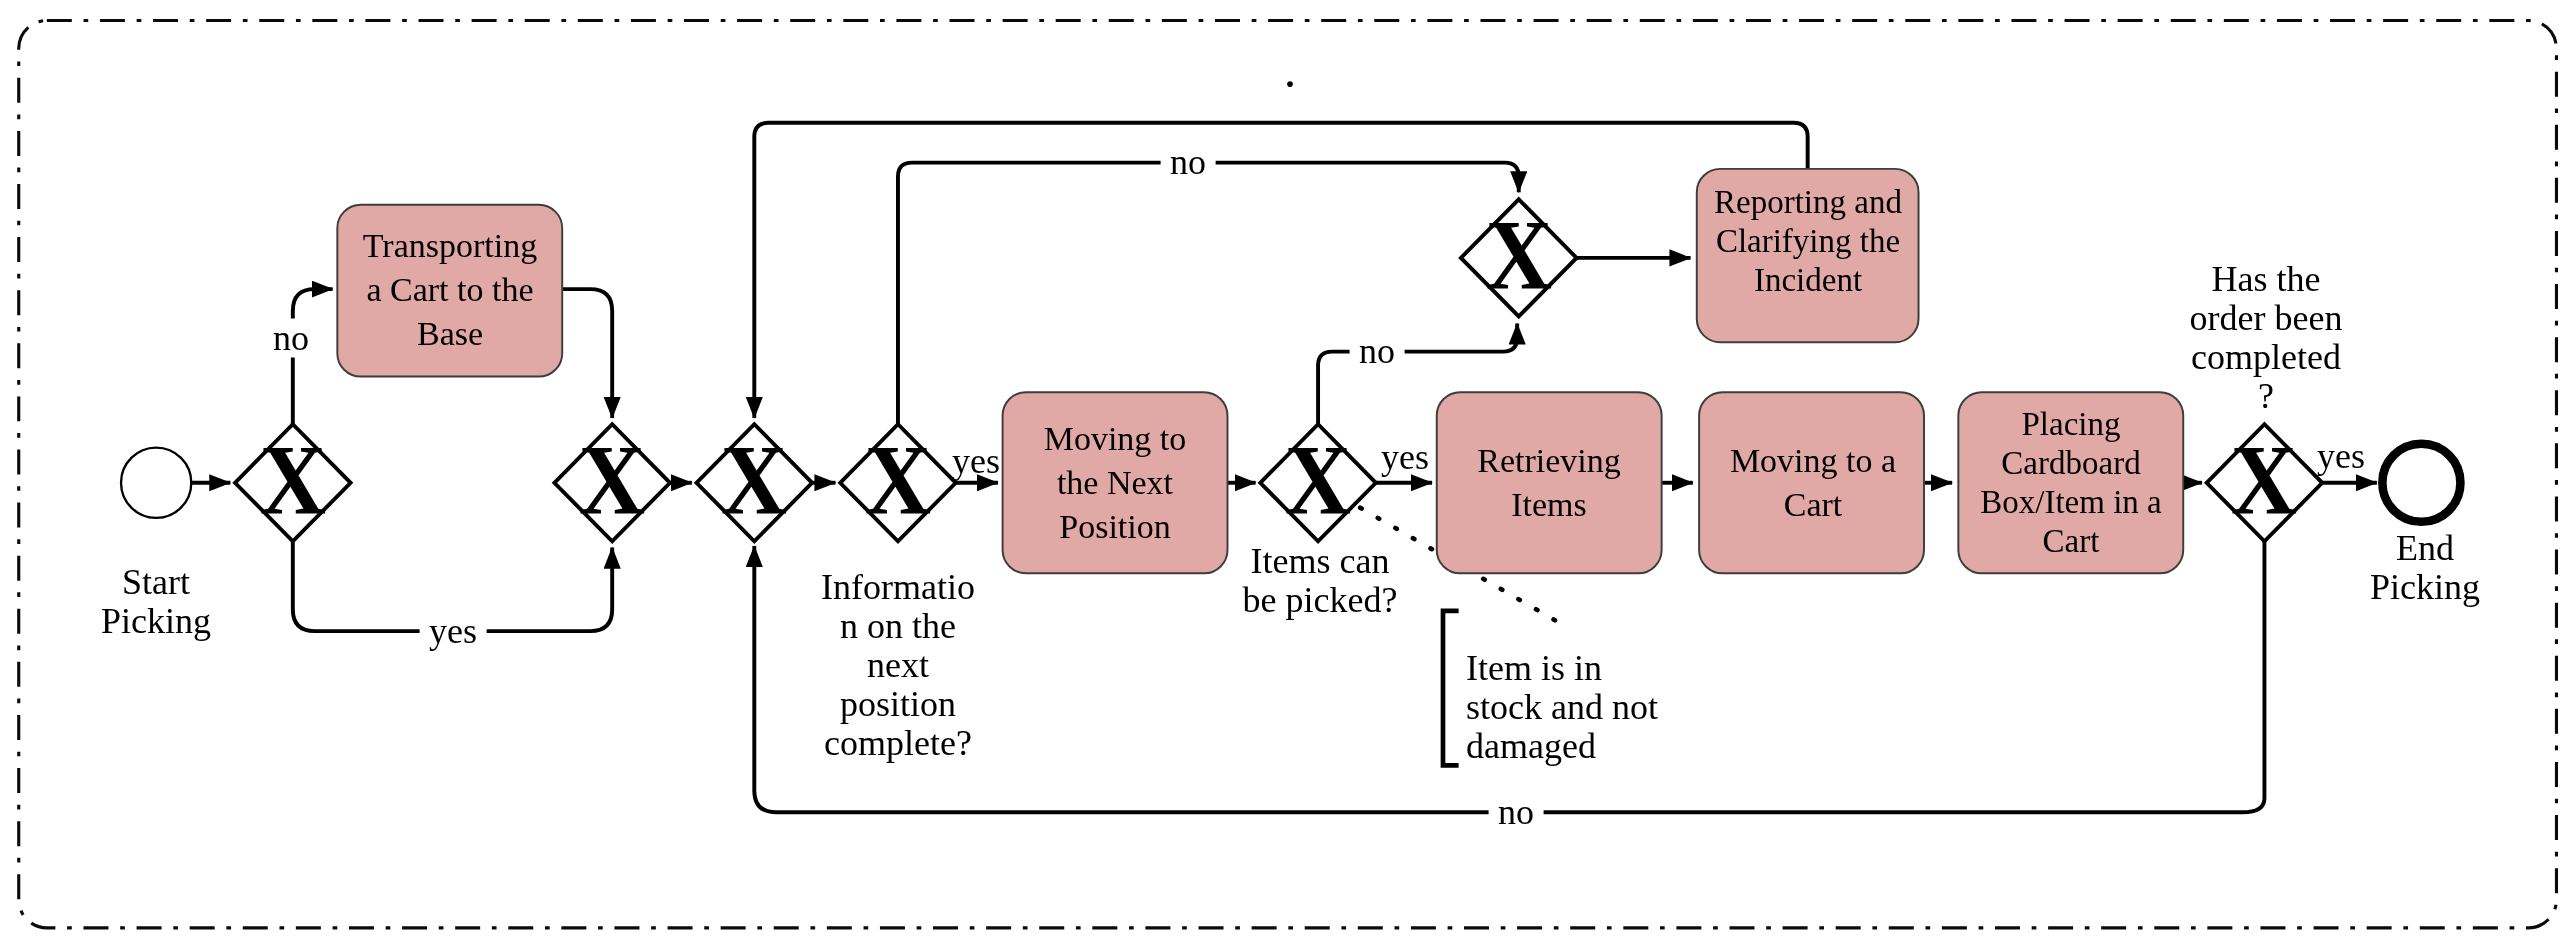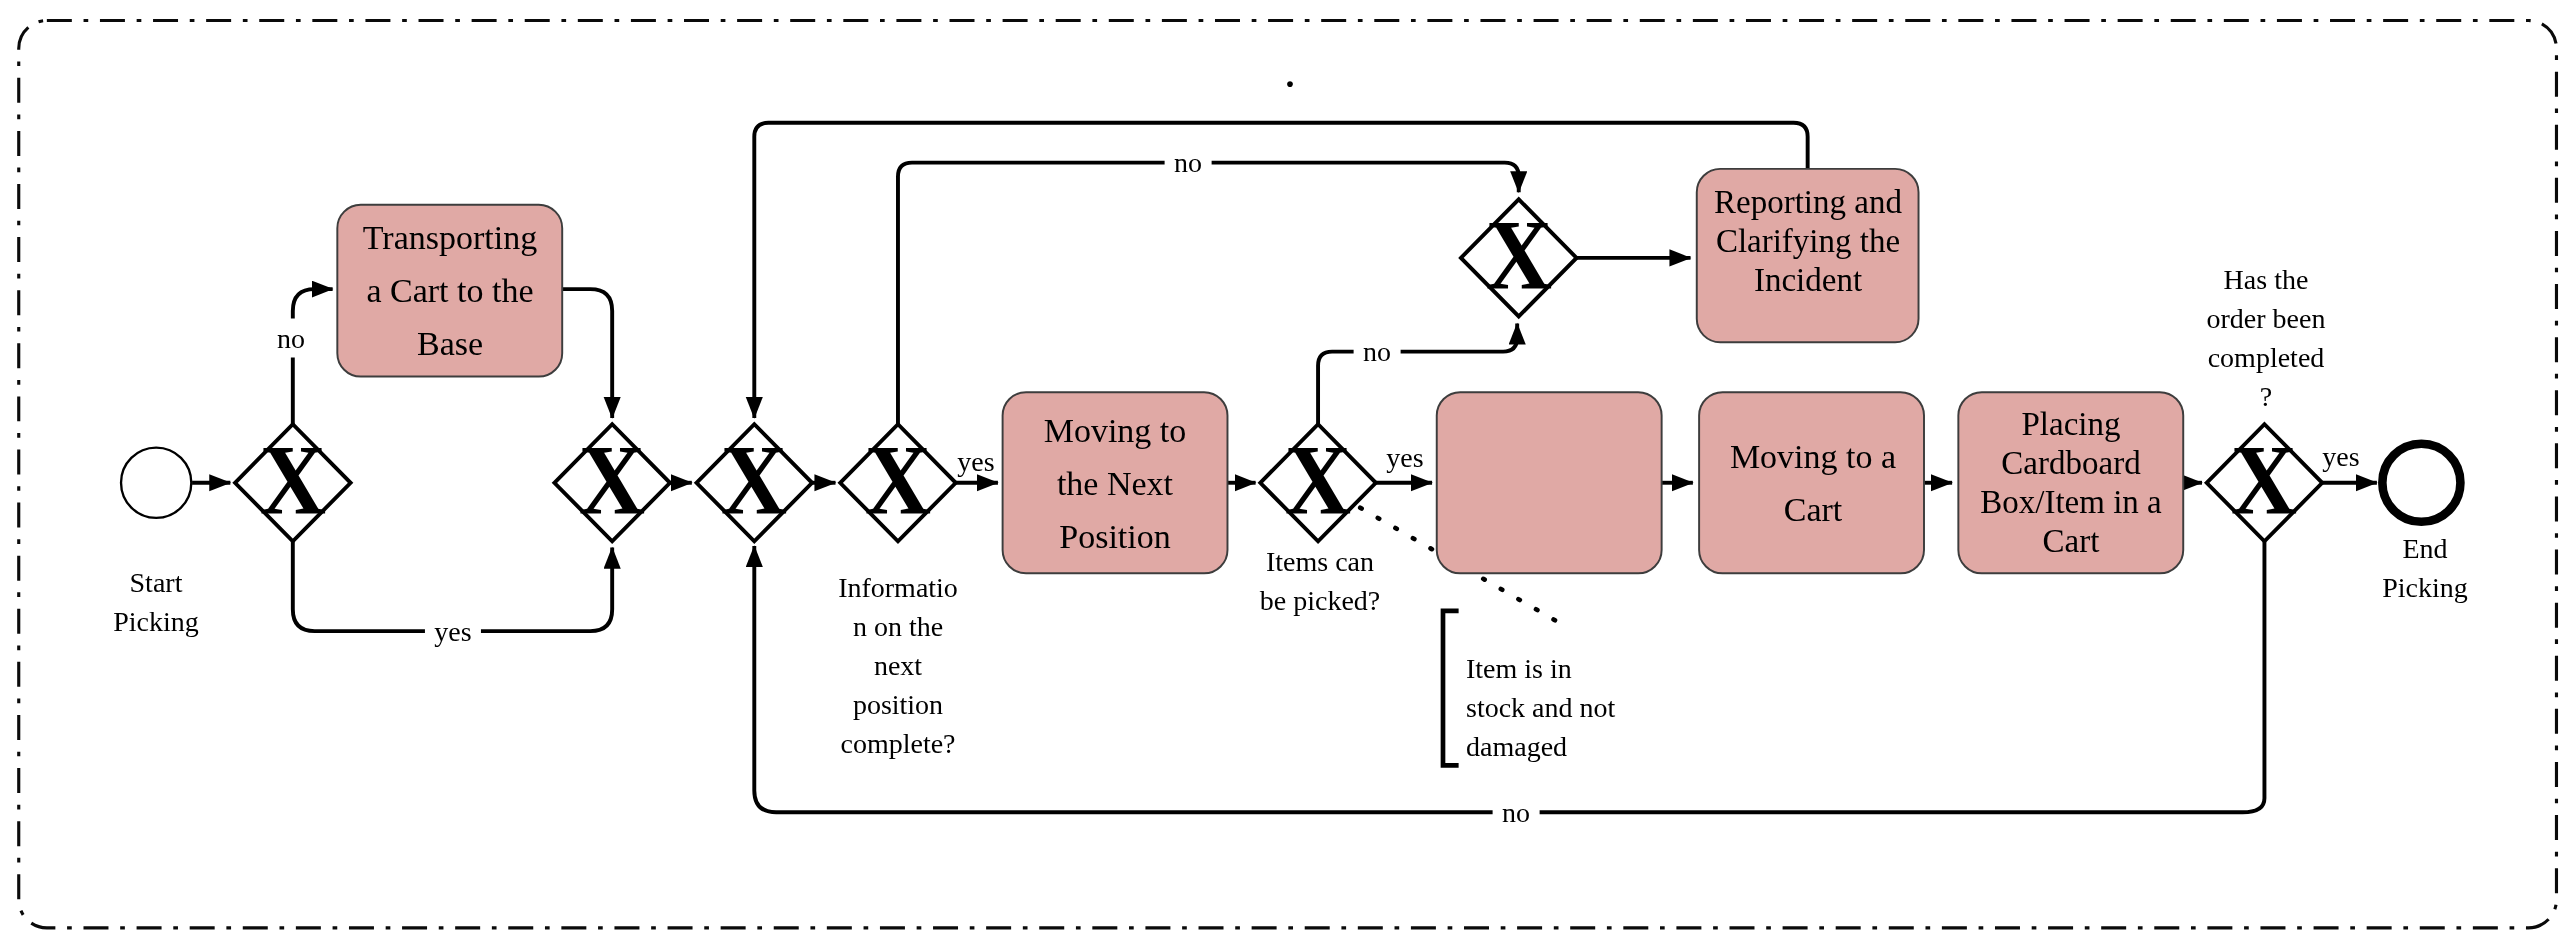--- a/index.html
+++ b/index.html
@@ -15,28 +15,28 @@
   .edge{fill:none;stroke:#000;stroke-width:5;}
   .assoc{fill:none;stroke:#000;stroke-width:6;stroke-dasharray:2 24;stroke-linecap:round;}
   .bracket{fill:none;stroke:#000;stroke-width:6;}
   .gateway{fill:#fff;stroke:#000;stroke-width:5;}
   .task{stroke:#3d3d3d;stroke-width:2.5;}
   .event-start{fill:#fff;stroke:#000;stroke-width:3;}
   .event-end{fill:#fff;stroke:#000;stroke-width:11;}
   .frame{fill:none;stroke:#0a0a0a;stroke-width:4;stroke-dasharray:32 15 6 15;}
   .label{
     position:absolute;
-    font-size:28px;line-height:39px;
+    font-size:36px;line-height:39px;
     text-align:center;white-space:pre-line;
     transform:translate(-50%,-50%);
   }
   .label.bg{background:#fff;padding:0 9.4px;}
   .label.leftalign{text-align:left;transform:translate(0,-50%);}
   .tasktext{
-    position:absolute;font-size:34px;line-height:53px;
+    position:absolute;font-size:34px;line-height:44px;
     text-align:center;white-space:pre-line;
     transform:translate(-50%,-50%);
   }
   .tasktext.small{font-size:33px;line-height:39px;}
   .gwx{
     position:absolute;font-size:100px;font-weight:700;line-height:100px;
     transform:translate(-50%,-53%) scaleX(0.92);
   }
   .dotmark{position:absolute;font-size:36px;transform:translate(-50%,-50%);font-weight:700;}
 </style>
@@ -102,20 +102,22 @@
   <div class="gwx" style="left:1318px;top:483px;">X</div>
   <div class="gwx" style="left:1519px;top:258px;">X</div>
   <div class="gwx" style="left:2264px;top:483px;">X</div>
 
   <div class="tasktext" style="left:450px;top:290px;">Transporting
 a Cart to the
 Base</div>
   <div class="tasktext" style="left:1115px;top:483px;">Moving to
 the Next
 Position</div>
+  <div class="tasktext" style="left:1549px;top:483px;">Retrieving
+Items</div>
   <div class="tasktext" style="left:1813px;top:483px;">Moving to a
 Cart</div>
   <div class="tasktext small" style="left:2071px;top:483px;">Placing
 Cardboard
 Box/Item in a
 Cart</div>
   <div class="tasktext small" style="left:1808px;top:241px;">Reporting and
 Clarifying the
 Incident</div>
 

